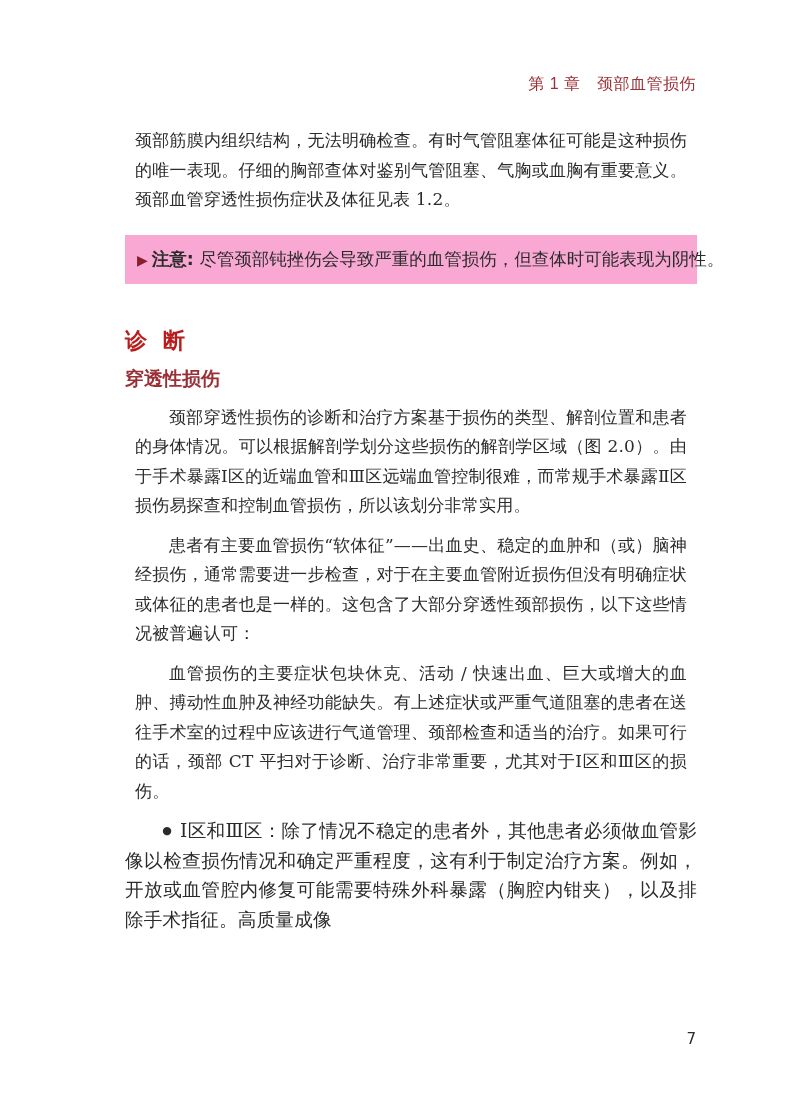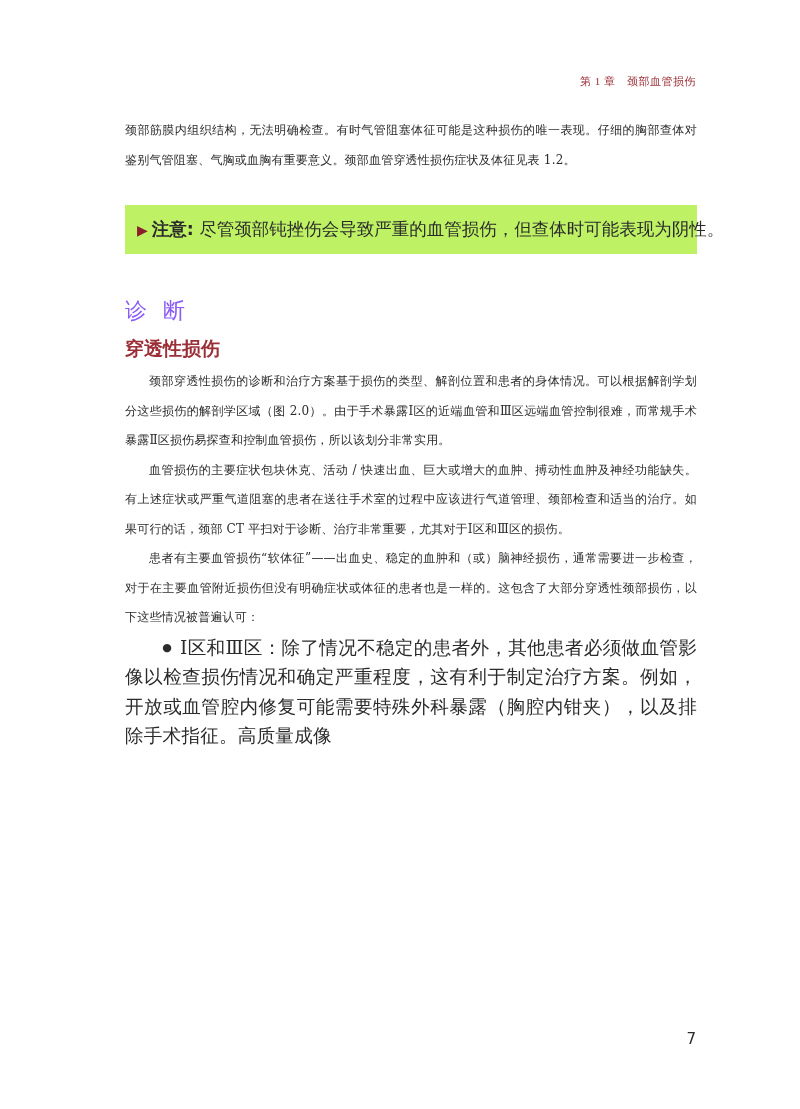--- a/index.html
+++ b/index.html
@@ -12,68 +12,68 @@
       height: 1109px;
       position: relative;
       overflow: hidden;
       font-family: "DejaVu Serif", "Liberation Serif", serif;
       color: #2b2b2b;
     }
     .running-head {
       position: absolute;
       right: 104px;
       top: 74px;
-      font-family: Liberation Serif, serif;
-      font-size: 11px;
+      font-family: Liberation Sans, sans-serif;
+      font-size: 16px;
       color: #9b2f37;
       letter-spacing: 0.5px;
       white-space: pre;
     }
     .content {
       position: absolute;
       left: 125px;
       top: 116px;
       width: 572px;
     }
     .para {
-      margin: 0;
-      font-size: 12px;
+      margin: 10px;
+      font-size: 17px;
       line-height: 29.5px;
       text-align: justify;
       text-align-last: left;
       text-indent: 2em;
       letter-spacing: 0.2px;
     }
     .para.noindent { text-indent: 0; }
     .note-box {
-      margin-top: 30px;
-      background: #bef264;
+      margin-top: 20px;
+      background: #f9a8d4;
       padding: 12px 10px 12px 12px;
       font-size: 17.5px;
       line-height: 24px;
       color: #2b2b2b;
       white-space: nowrap;
     }
     .note-arrow {
       color: #8b1e2b;
       font-family: "DejaVu Sans", "Liberation Sans", sans-serif;
       font-size: 14px;
       margin-right: 4px;
     }
     .note-label {
       font-family: "DejaVu Sans", "Liberation Sans", sans-serif;
       font-weight: bold;
       color: #2b2b2b;
     }
     .h1 {
       margin: 41px 0 0 0;
       font-family: "DejaVu Sans", "Liberation Sans", sans-serif;
-      font-weight: normal;
+      font-weight: bold;
       font-size: 22px;
-      color: #8b5cf6;
+      color: #b91c1c;
       letter-spacing: 16px;
       line-height: 32px;
     }
     .h2 {
       margin: 8px 0 4px 0;
       font-family: Liberation Serif, serif;
       font-weight: bold;
       font-size: 19px;
       color: #9b2f37;
       line-height: 28px;
@@ -111,19 +111,19 @@
   <p class="para noindent">颈部筋膜内组织结构，无法明确检查。有时气管阻塞体征可能是这种损伤的唯一表现。仔细的胸部查体对鉴别气管阻塞、气胸或血胸有重要意义。颈部血管穿透性损伤症状及体征见表 1.2。</p>
 
   <div class="note-box">
     <span class="note-arrow">▶</span><span class="note-label">注意:</span><span> 尽管颈部钝挫伤会导致严重的血管损伤，但查体时可能表现为阴性。</span>
   </div>
 
   <div class="h1">诊断</div>
   <div class="h2">穿透性损伤</div>
 
   <p class="para">颈部穿透性损伤的诊断和治疗方案基于损伤的类型、解剖位置和患者的身体情况。可以根据解剖学划分这些损伤的解剖学区域（图 2.0）。由于手术暴露Ⅰ区的近端血管和Ⅲ区远端血管控制很难，而常规手术暴露Ⅱ区损伤易探查和控制血管损伤，所以该划分非常实用。</p>
+  <p class="para">患者有主要血管损伤“软体征”——出血史、稳定的血肿和（或）脑神经损伤，通常需要进一步检查，对于在主要血管附近损伤但没有明确症状或体征的患者也是一样的。这包含了大部分穿透性颈部损伤，以下这些情况被普遍认可：</p>
   <p class="para">血管损伤的主要症状包块休克、活动 / 快速出血、巨大或增大的血肿、搏动性血肿及神经功能缺失。有上述症状或严重气道阻塞的患者在送往手术室的过程中应该进行气道管理、颈部检查和适当的治疗。如果可行的话，颈部 CT 平扫对于诊断、治疗非常重要，尤其对于Ⅰ区和Ⅲ区的损伤。</p>
-  <p class="para">患者有主要血管损伤“软体征”——出血史、稳定的血肿和（或）脑神经损伤，通常需要进一步检查，对于在主要血管附近损伤但没有明确症状或体征的患者也是一样的。这包含了大部分穿透性颈部损伤，以下这些情况被普遍认可：</p>
 
   <p class="bullet-para"><span class="bullet-dot">●</span><span>Ⅰ区和Ⅲ区：除了情况不稳定的患者外，其他患者必须做血管影像以检查损伤情况和确定严重程度，这有利于制定治疗方案。例如，开放或血管腔内修复可能需要特殊外科暴露（胸腔内钳夹），以及排除手术指征。高质量成像</span></p>
 </div>
 
 <div class="page-number">7</div>
 
 </body></html>

